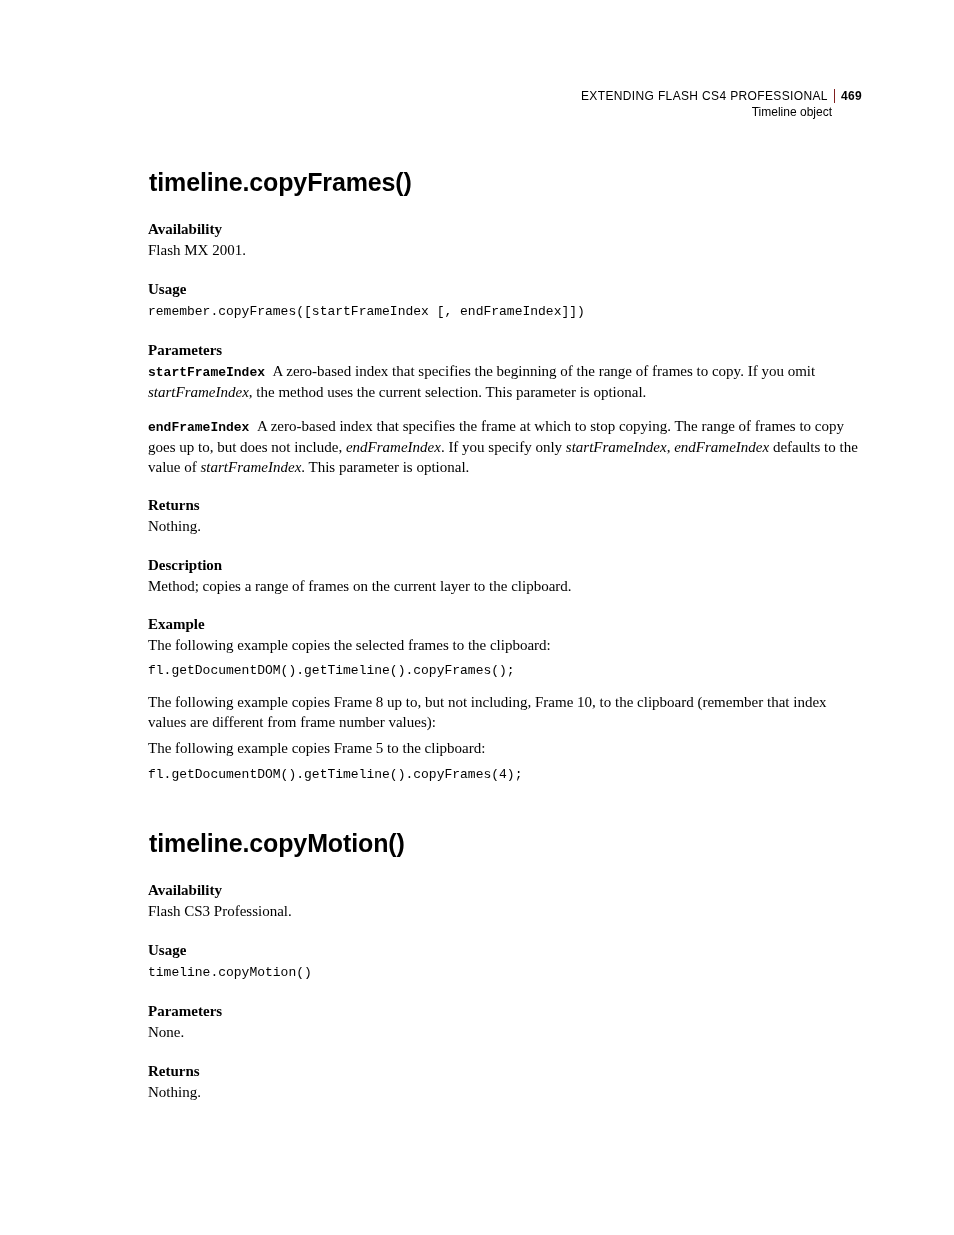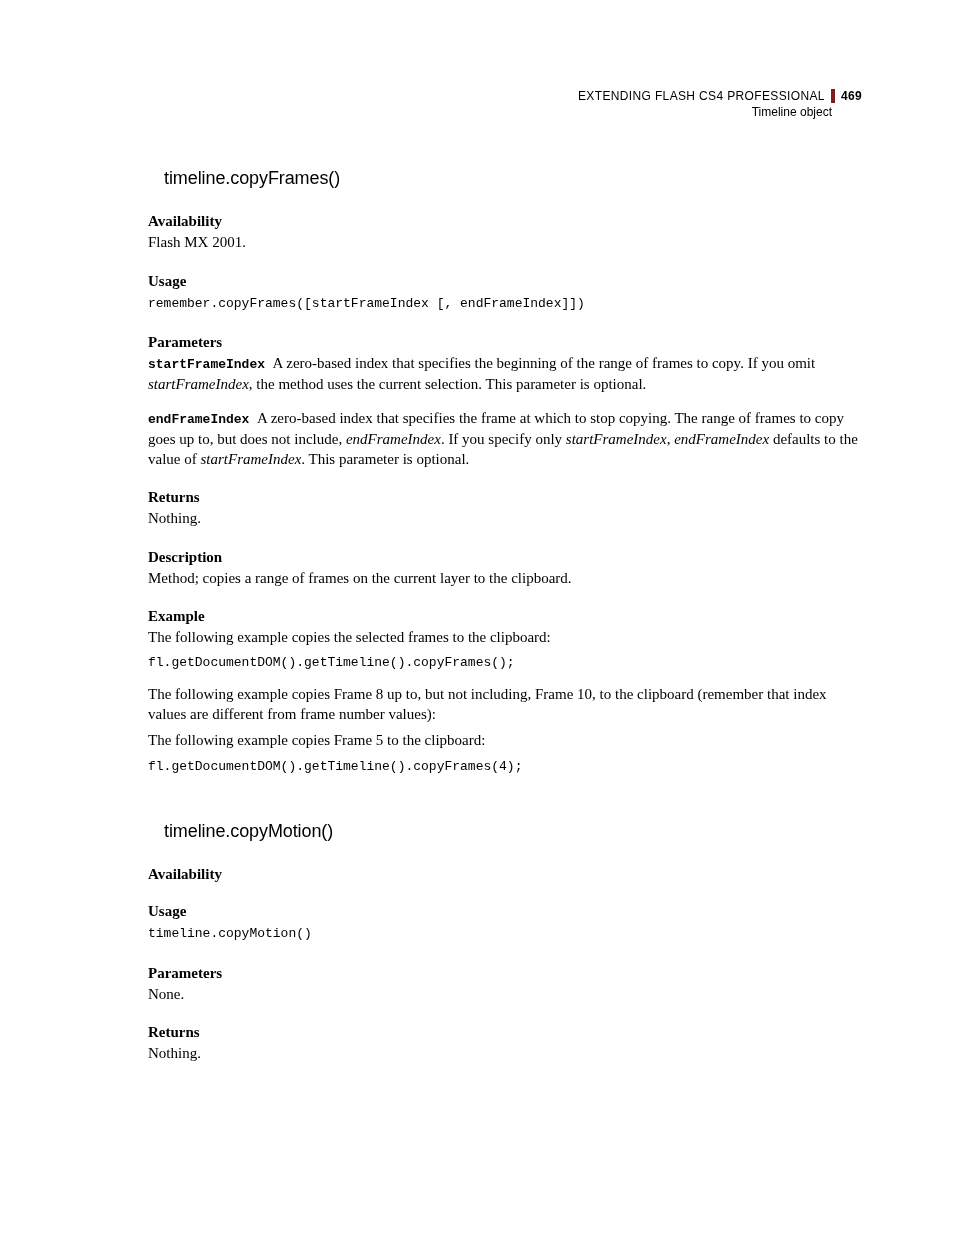--- a/index.html
+++ b/index.html
@@ -21,32 +21,32 @@
     line-height: 1.35;
     margin-bottom: 48px;
     position: relative;
   }
   .running-head .rh-line1 {
     letter-spacing: 0.03em;
   }
   .running-head .page-num {
     font-weight: 700;
     padding-left: 6px;
-    border-left: 4px solid #7f1d1d;
+    border-left: 1px solid #7f1d1d;
     margin-left: 6px;
   }
   .running-head .rh-line2 {
     font-weight: 400;
     padding-right: 30px;
   }
   h1.method-title {
     font-family: "Myriad Pro", "Segoe UI", Arial, sans-serif;
-    font-weight: 400;
-    font-size: 18px;
-    margin: 0 0 24px 16px;
+    font-weight: 700;
+    font-size: 25px;
+    margin: 0 0 24px 1px;
     letter-spacing: -0.005em;
   }
   h2.section-label {
     font-family: "Minion Pro", Georgia, serif;
     font-weight: 700;
     font-size: 15px;
     margin: 20px 0 2px 0;
   }
   p.body {
     font-size: 15px;
@@ -127,20 +127,21 @@
       <p class="body">The following example copies Frame 5 to the clipboard:</p>
       <pre class="code">fl.getDocumentDOM().getTimeline().copyFrames(4);</pre>
     </div>
   </div>
 
   <div class="method-block">
     <h1 class="method-title">timeline.copyMotion()</h1>
 
     <div class="section-block">
       <h2 class="section-label">Availability</h2>
+      <p class="body">Flash CS3 Professional.</p>
     </div>
 
     <div class="section-block">
       <h2 class="section-label">Usage</h2>
       <pre class="code">timeline.copyMotion()</pre>
     </div>
 
     <div class="section-block">
       <h2 class="section-label">Parameters</h2>
       <p class="body">None.</p>

